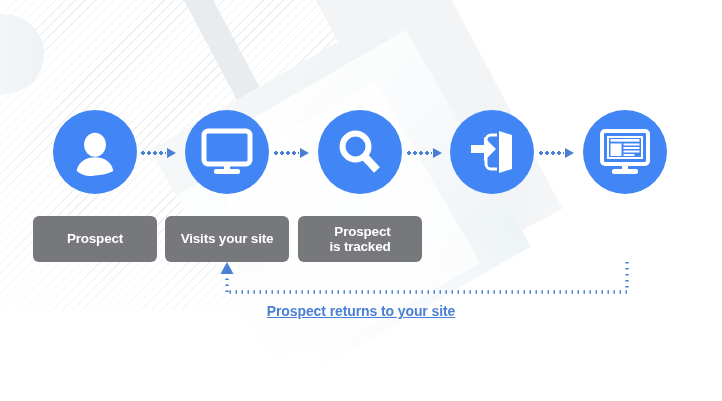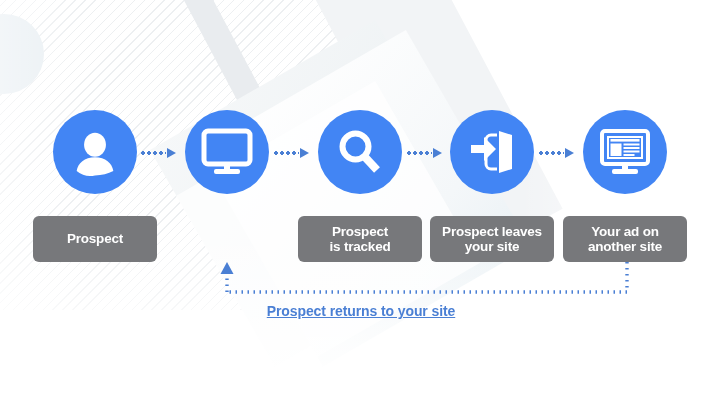--- a/index.html
+++ b/index.html
@@ -151,21 +151,21 @@
     height: 46px;
     background: #77787b;
     border-radius: 6px;
     color: #ffffff;
     font-size: 13.5px;
     font-weight: bold;
     line-height: 1.12;
     display: flex;
     align-items: center;
     justify-content: center;
-    text-align: center;
+    text-align: right;
     letter-spacing: -0.2px;
     box-sizing: border-box;
     padding: 0 6px;
   }
 
   
   .return-wrap { position: absolute; left: 0; top: 0; }
   .return-caption {
     position: absolute;
     top: 303px;
@@ -271,32 +271,29 @@
         <rect x="23" y="36" width="6" height="6" fill="#ffffff"></rect>
         <rect x="13" y="41" width="26" height="5" rx="2" fill="#ffffff"></rect>
       </svg>
     </span>
   </div>
 
   <div class="chip" style="left:33px;  width:124px;">
     <span>Prospect</span>
   </div>
 
+  <div class="chip" style="left:165px; width:124px;">
+    <span>Visits your site</span>
+  </div>
 
   <div class="chip" style="left:298px; width:124px;">
     <span>Prospect<br>is tracked</span>
   </div>
 
-  <div class="chip" style="left:430px; width:124px;">
-    <span>Prospect leaves<br>your site</span>
-  </div>
-
-  <div class="chip" style="left:563px; width:124px;">
-    <span>Your ad on<br>another site</span>
-  </div>
+
 
   <div class="return-wrap">
     <svg width="722" height="401" style="position:absolute;left:0;top:0;pointer-events:none;" aria-hidden="true">
 
       <line x1="627" y1="262" x2="627" y2="292" stroke="#4a7fd4" stroke-width="3.4" stroke-linecap="butt" stroke-dasharray="1.5 4.5"></line>
 
       <line x1="627" y1="292" x2="227" y2="292" stroke="#4a7fd4" stroke-width="3.4" stroke-linecap="butt" stroke-dasharray="1.5 4.5"></line>
 
       <line x1="227" y1="292" x2="227" y2="276" stroke="#4a7fd4" stroke-width="3.4" stroke-linecap="butt" stroke-dasharray="1.5 4.5"></line>
 

